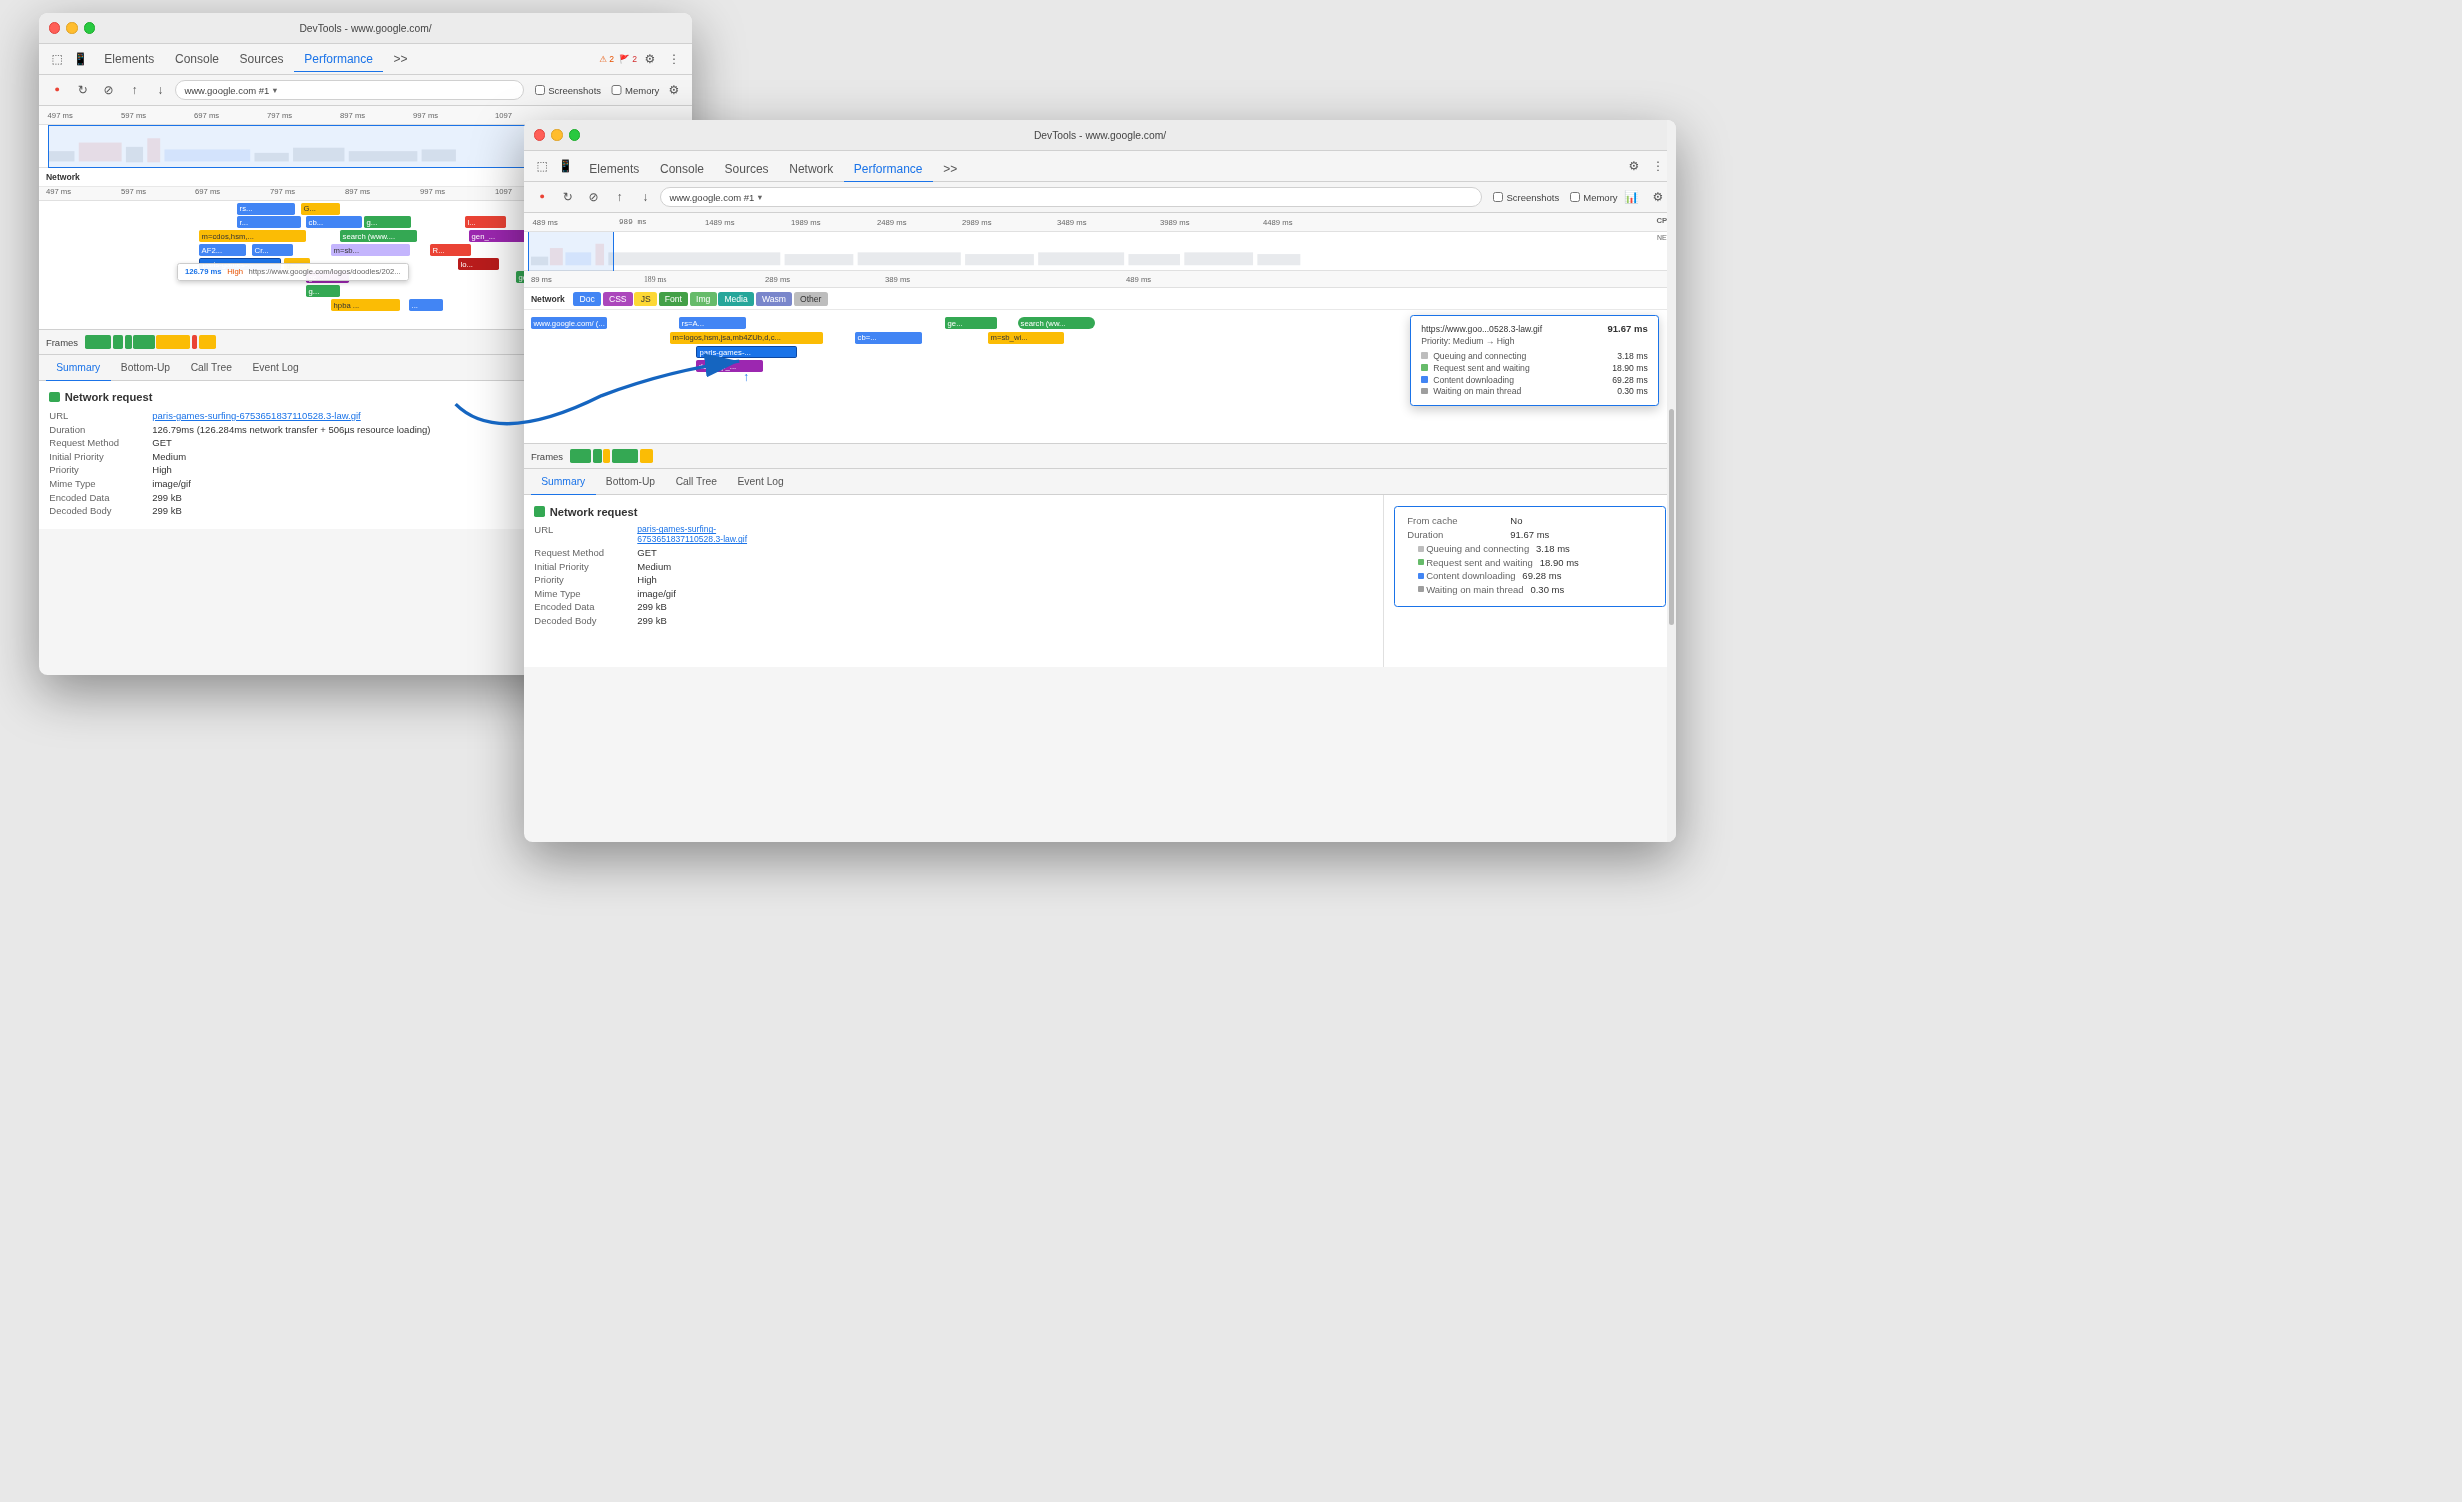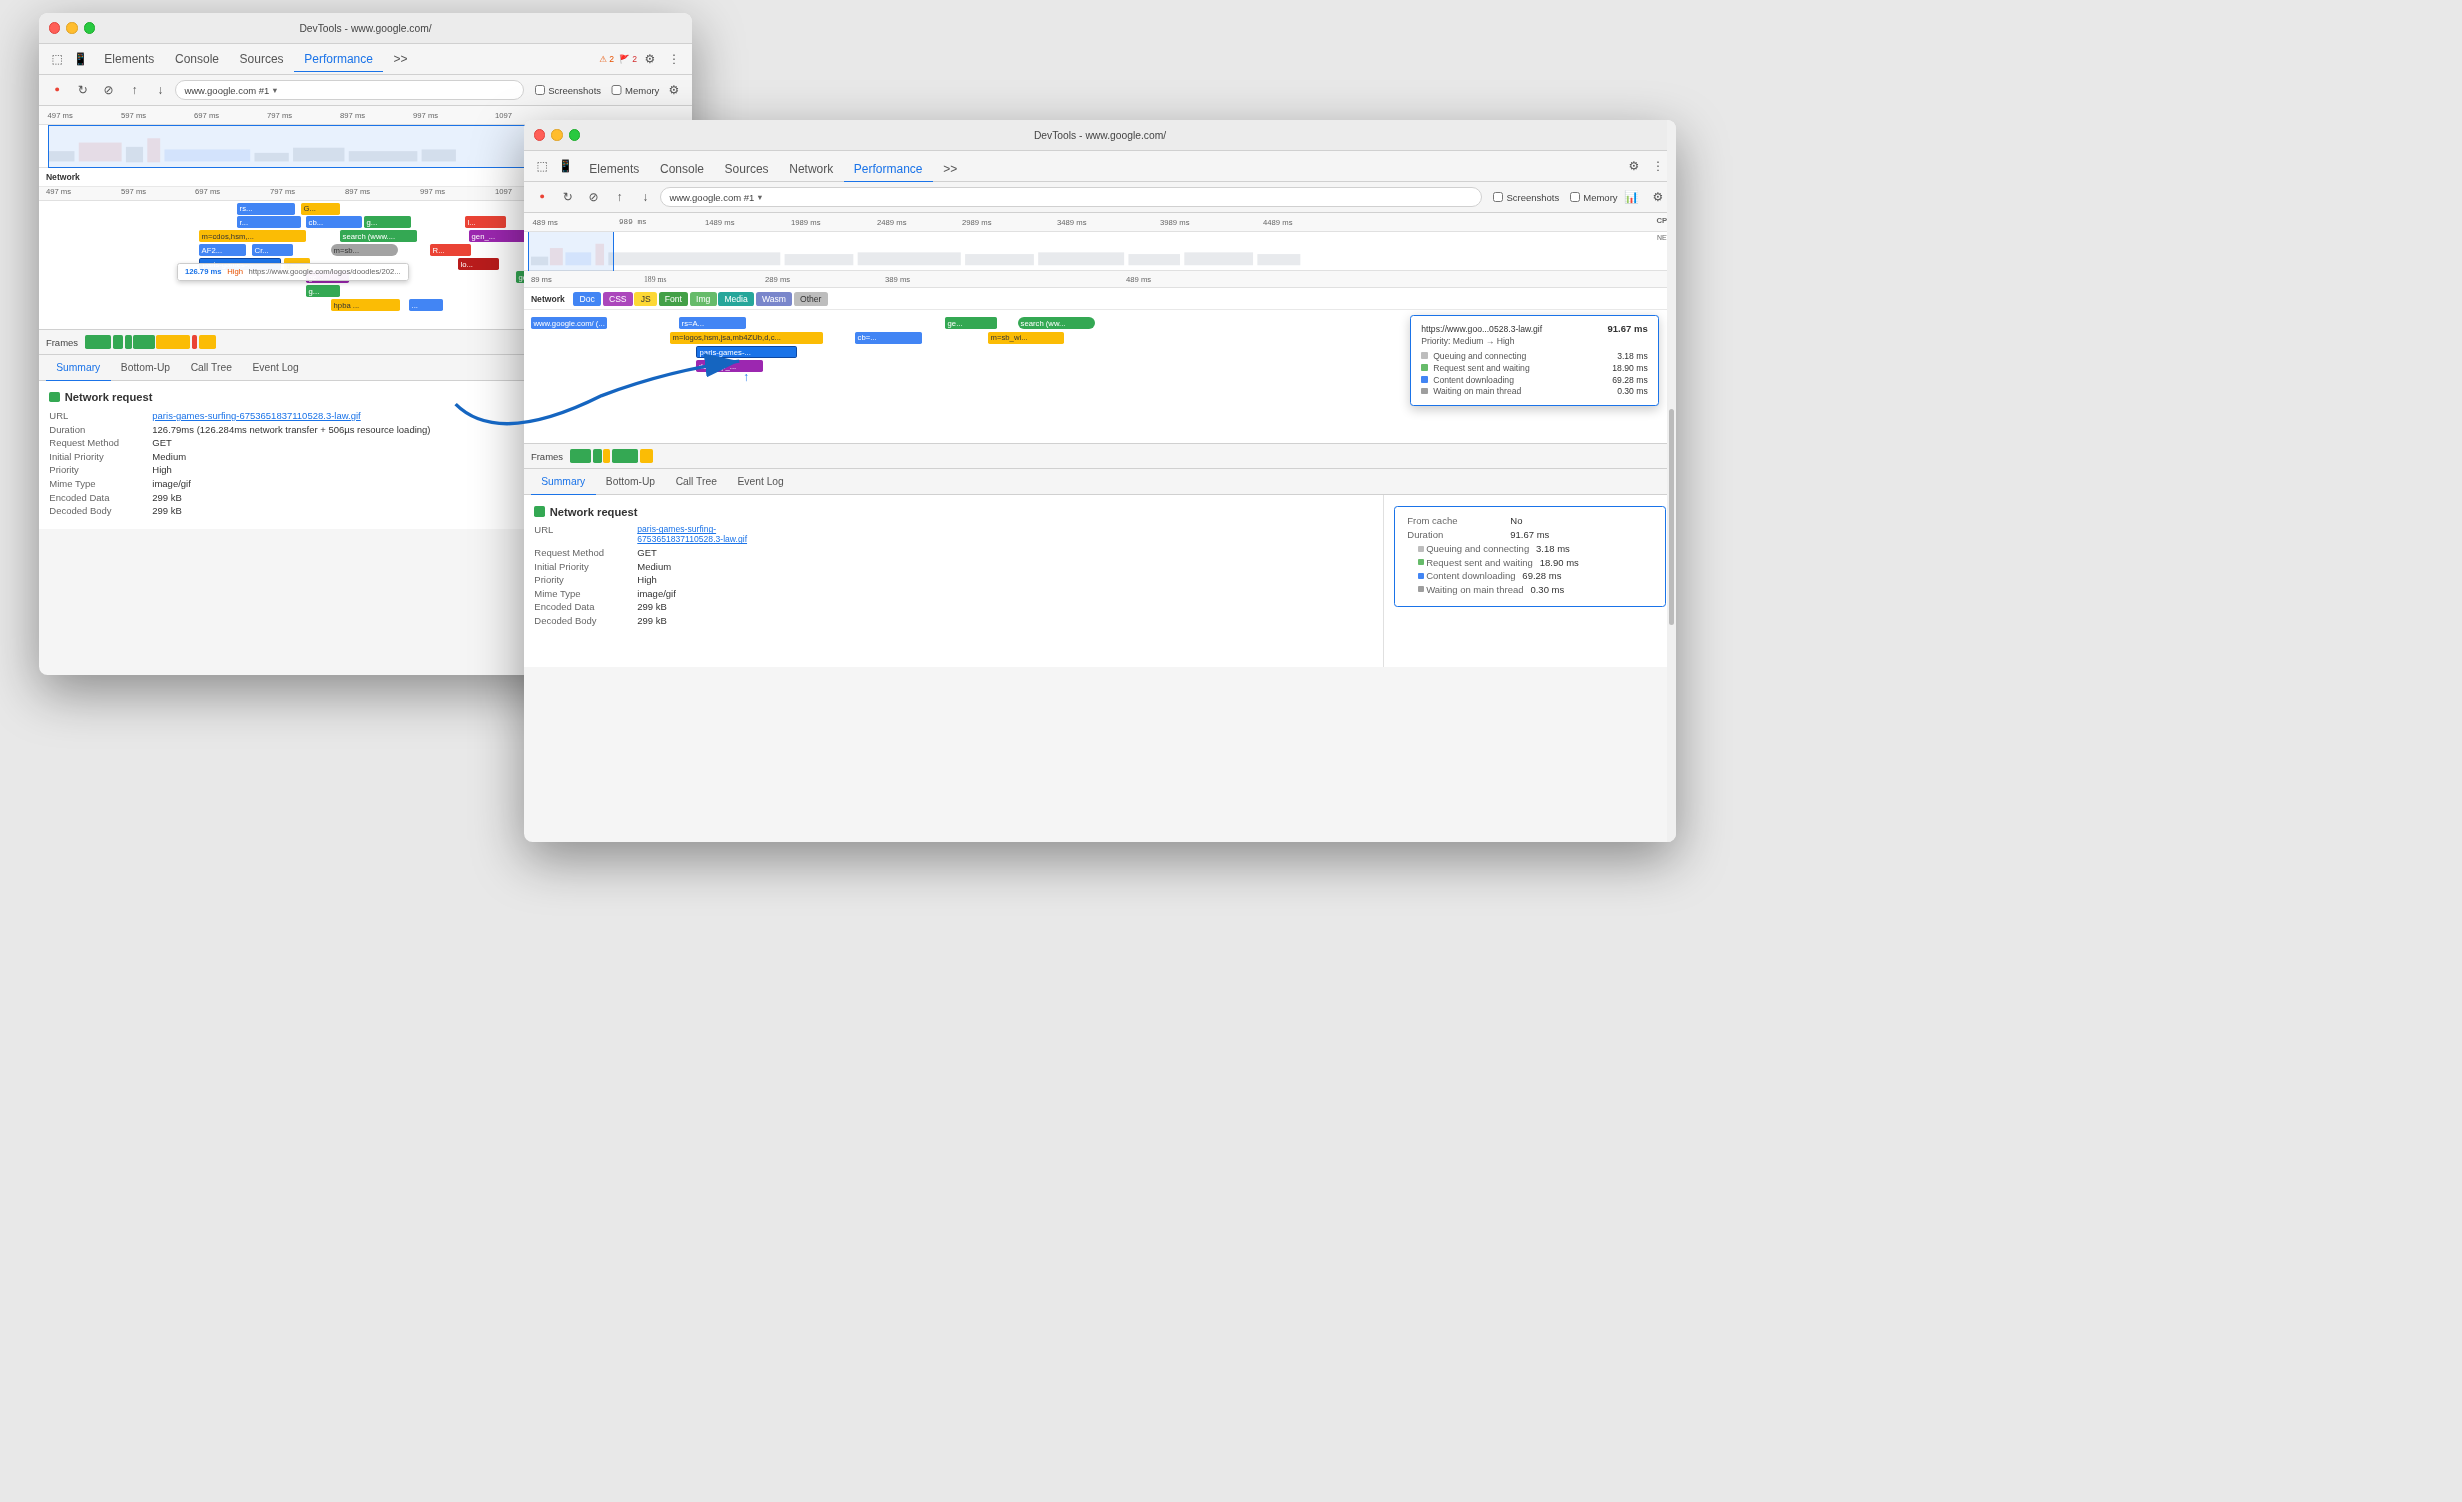--- a/index.html
+++ b/index.html
@@ -392,21 +392,21 @@
     <div class="net-bar" style="left:262px; top:15.5px; width:39px; background:#fbbc05; color:#333;">G...</div>
     <div class="net-bar" style="left:198px; top:29px; width:64px; background:#4285f4;">r...</div>
     <div class="net-bar" style="left:267px; top:29px; width:56px; background:#4285f4;">cb...</div>
     <div class="net-bar" style="left:325px; top:29px; width:47px; background:#34a853;">g...</div>
     <div class="net-bar" style="left:426px; top:29px; width:41px; background:#ea4335;">l...</div>
     <div class="net-bar" style="left:160px; top:43px; width:107px; background:#fbbc05; color:#333;">m=cdos,hsm,...</div>
     <div class="net-bar" style="left:301px; top:43px; width:77px; background:#34a853;">search (www....</div>
     <div class="net-bar" style="left:430px; top:43px; width:77px; background:#9c27b0;">gen_...</div>
     <div class="net-bar" style="left:160px; top:57px; width:47px; background:#4285f4;">AF2...</div>
     <div class="net-bar" style="left:213px; top:57px; width:41px; background:#4285f4;">Cr...</div>
-    <div class="net-bar" style="left:292px; top:57px; width:67px; background:#a3a3a3; color:#333;border-radius:6px;">m=sb...</div>
+    <div class="net-bar" style="left:292px; top:57px; width:79px; background:#c4b5fd; color:#333;">m=sb...</div>
     <div class="net-bar" style="left:391px; top:57px; width:41px; background:#ea4335;">R...</div>
 
     <div class="net-bar" style="left:160px; top:71px; width:82px; background:#1a73e8; border:1.7px solid #0d47a1;">paris-games-...</div>
     <div class="net-bar" style="left:245px; top:71px; width:26px; background:#fbbc05; color:#333;">g...</div>
     <div class="net-bar" style="left:419px; top:71px; width:41px; background:#b91c1c;">lo...</div>
     <div class="net-bar" style="left:267px; top:84px; width:43px; background:#9c27b0;">ge...</div>
     <div class="net-bar" style="left:267px; top:98px; width:34px; background:#34a853;">g...</div>
     <div class="net-bar" style="left:292px; top:112px; width:69px; background:#fbbc05; color:#333;">hpba ...</div>
     <div class="net-bar" style="left:370px; top:112px; width:34px; background:#4285f4;">...</div>
     <div class="net-bar" style="left:477px; top:84px; width:34px; background:#34a853;">gen_...</div>

